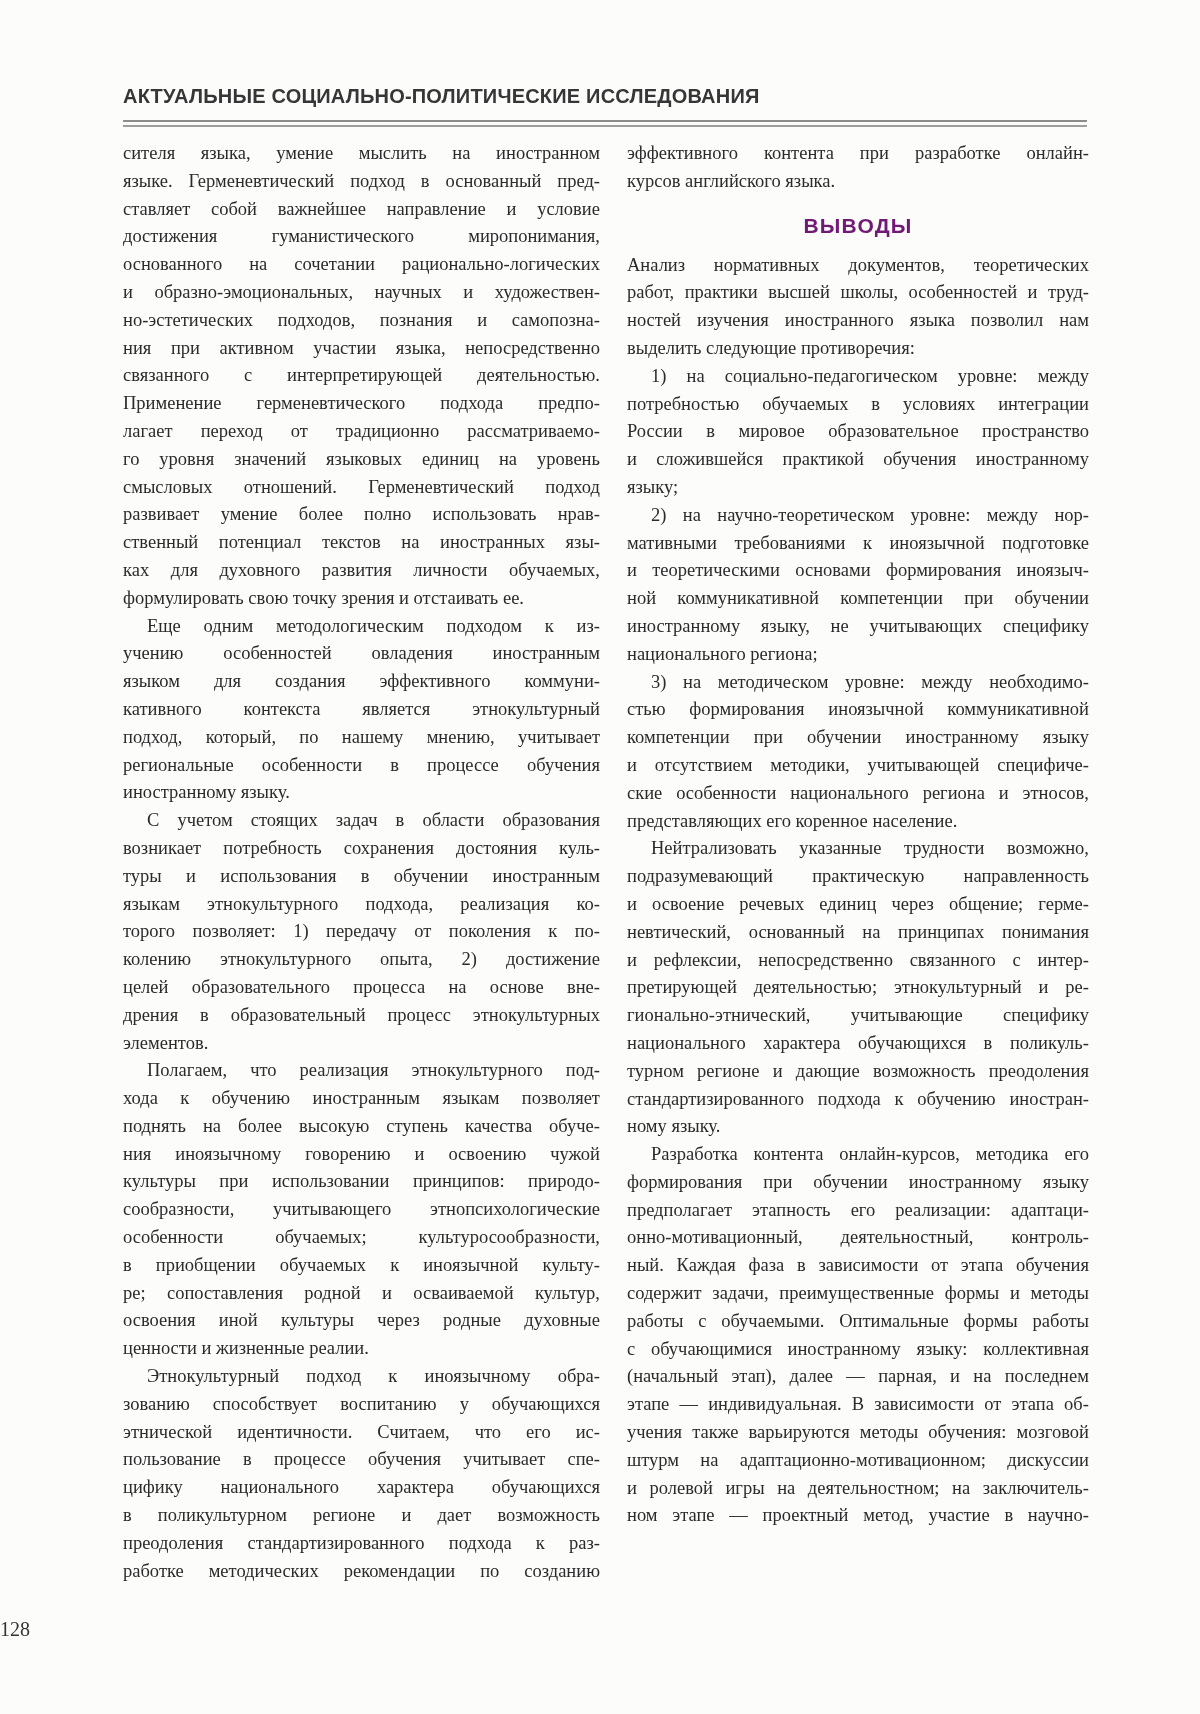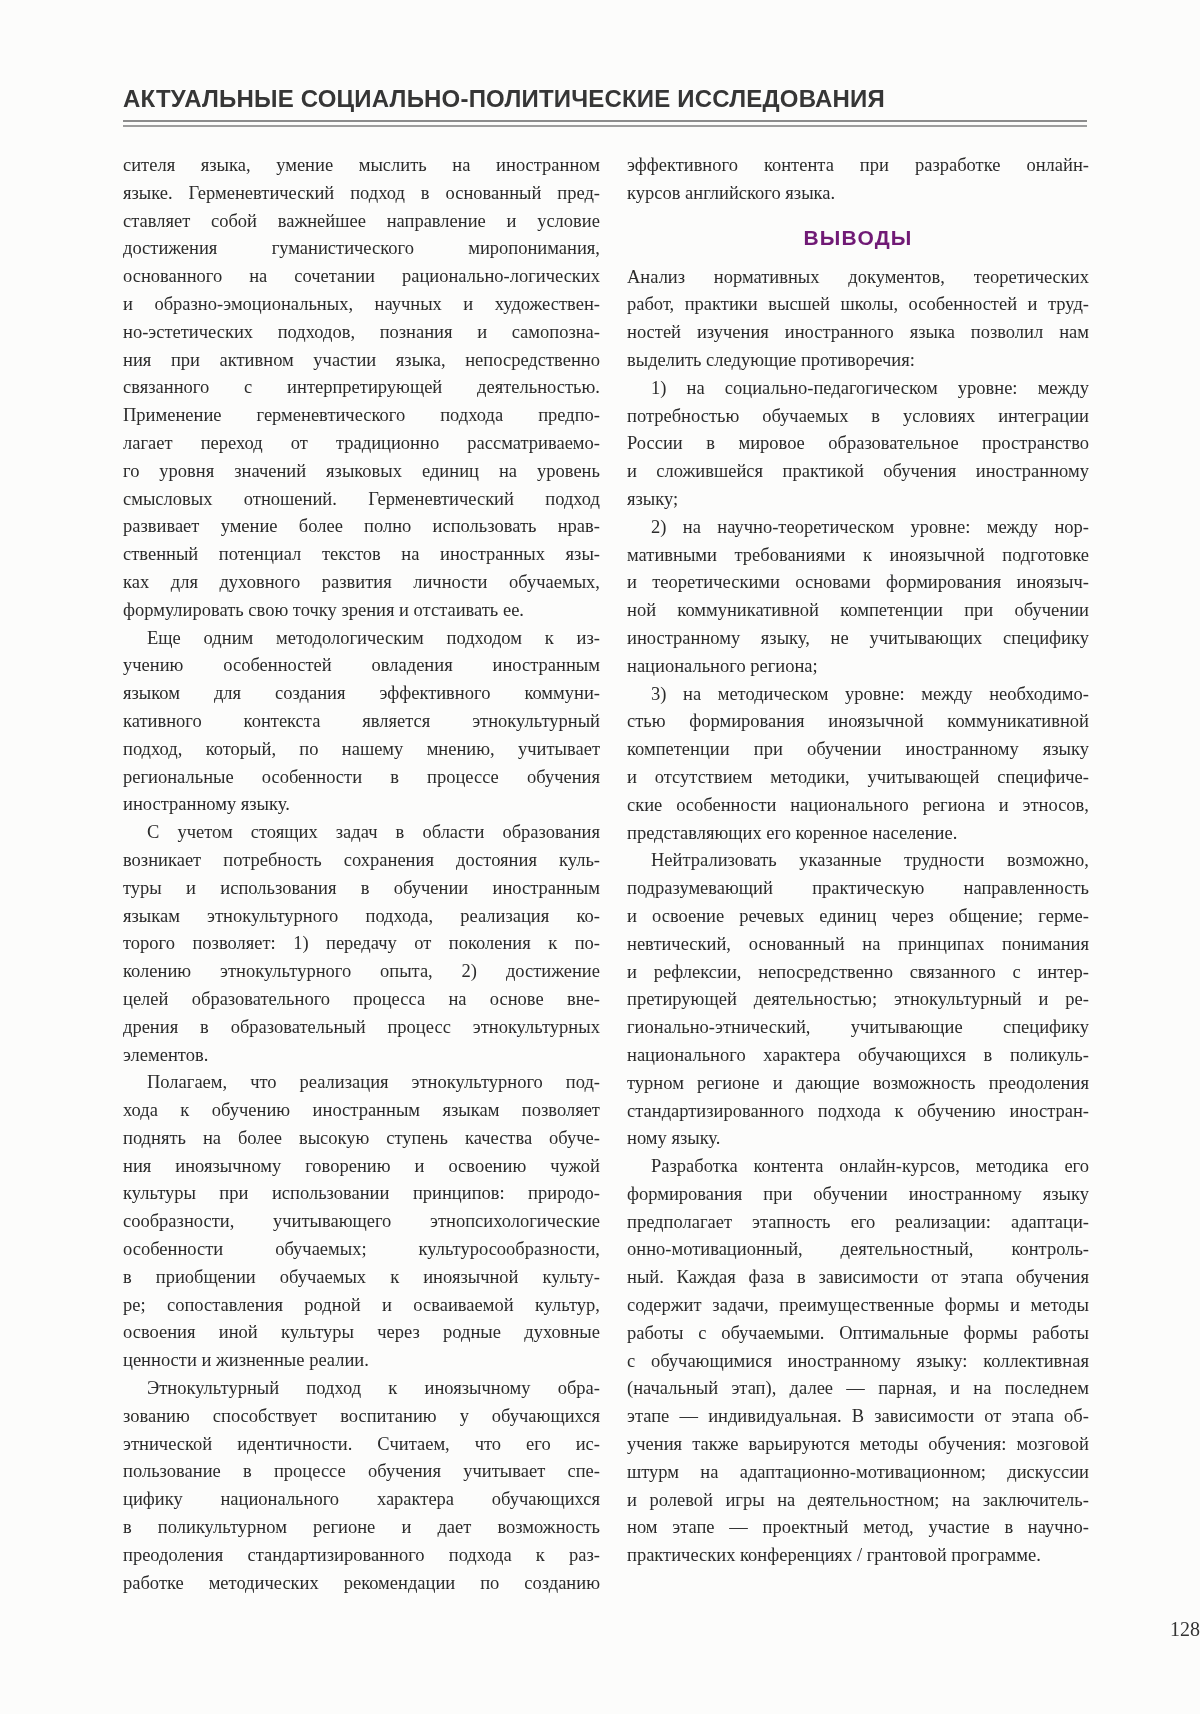--- a/index.html
+++ b/index.html
@@ -14,32 +14,32 @@
     position:relative;
     width:1200px;height:1714px;
     background:var(--paper);
     font-family:"Liberation Serif","DejaVu Serif",serif;
     color:var(--text);
     overflow:hidden;
   }
   .header-title{
     position:absolute;left:123px;top:85px;width:964px;
     font-family:"Liberation Sans","DejaVu Sans",sans-serif;
-    font-weight:bold;font-size:24px;letter-spacing:0.2px;
+    font-weight:bold;font-size:20px;letter-spacing:0.2px;
     color:var(--header-text);
     white-space:nowrap;
   }
   .header-rule{
     position:absolute;left:123px;top:120px;width:964px;height:3px;
     border-top:2px solid var(--rule);
     border-bottom:2px solid #9d9d9d;
     box-sizing:content-box;
   }
   .column{
-    position:absolute;top:152px;
+    position:absolute;top:140px;
     font-size:18.5px;line-height:27.8px;
   }
   .col-left{left:123px;width:477px;}
   .col-right{left:627px;width:462px;}
   .para{margin:0;padding:0;}
   .line{
     height:27.8px;
     display:flex;flex-wrap:nowrap;justify-content:space-between;align-items:baseline;
     overflow:visible;
   }
@@ -52,21 +52,21 @@
   }
   .col-heading{
     height:56px;line-height:60px;
     font-family:"Liberation Sans","DejaVu Sans",sans-serif;
     font-weight:bold;font-size:21px;letter-spacing:1.2px;
     color:#701a75;
     text-align:center;
   }
   .page-number{
     position:absolute;left:0;top:1618px;width:1200px;
-    text-align:right;font-size:20px;color:#333;
+    text-align:left;font-size:20px;color:#333;
   }
 </style>
 </head>
 <body>
 
 <div class="page">
   <div class="header-title">АКТУАЛЬНЫЕ СОЦИАЛЬНО-ПОЛИТИЧЕСКИЕ ИССЛЕДОВАНИЯ</div>
   <div class="header-rule"></div>
   <div class="column col-left" id="col-left">
       <div class="para">
@@ -760,17 +760,16 @@
         <div class="line">
           <span>ном</span>
           <span>этапе</span>
           <span>—</span>
           <span>проектный</span>
           <span>метод,</span>
           <span>участие</span>
           <span>в</span>
           <span>научно-</span>
         </div>
-        <div class="line last">практических конференциях / грантовой программе.</div>
       </div>
     </div>
   <div class="page-number">128</div>
 </div>
 
 </body></html>

